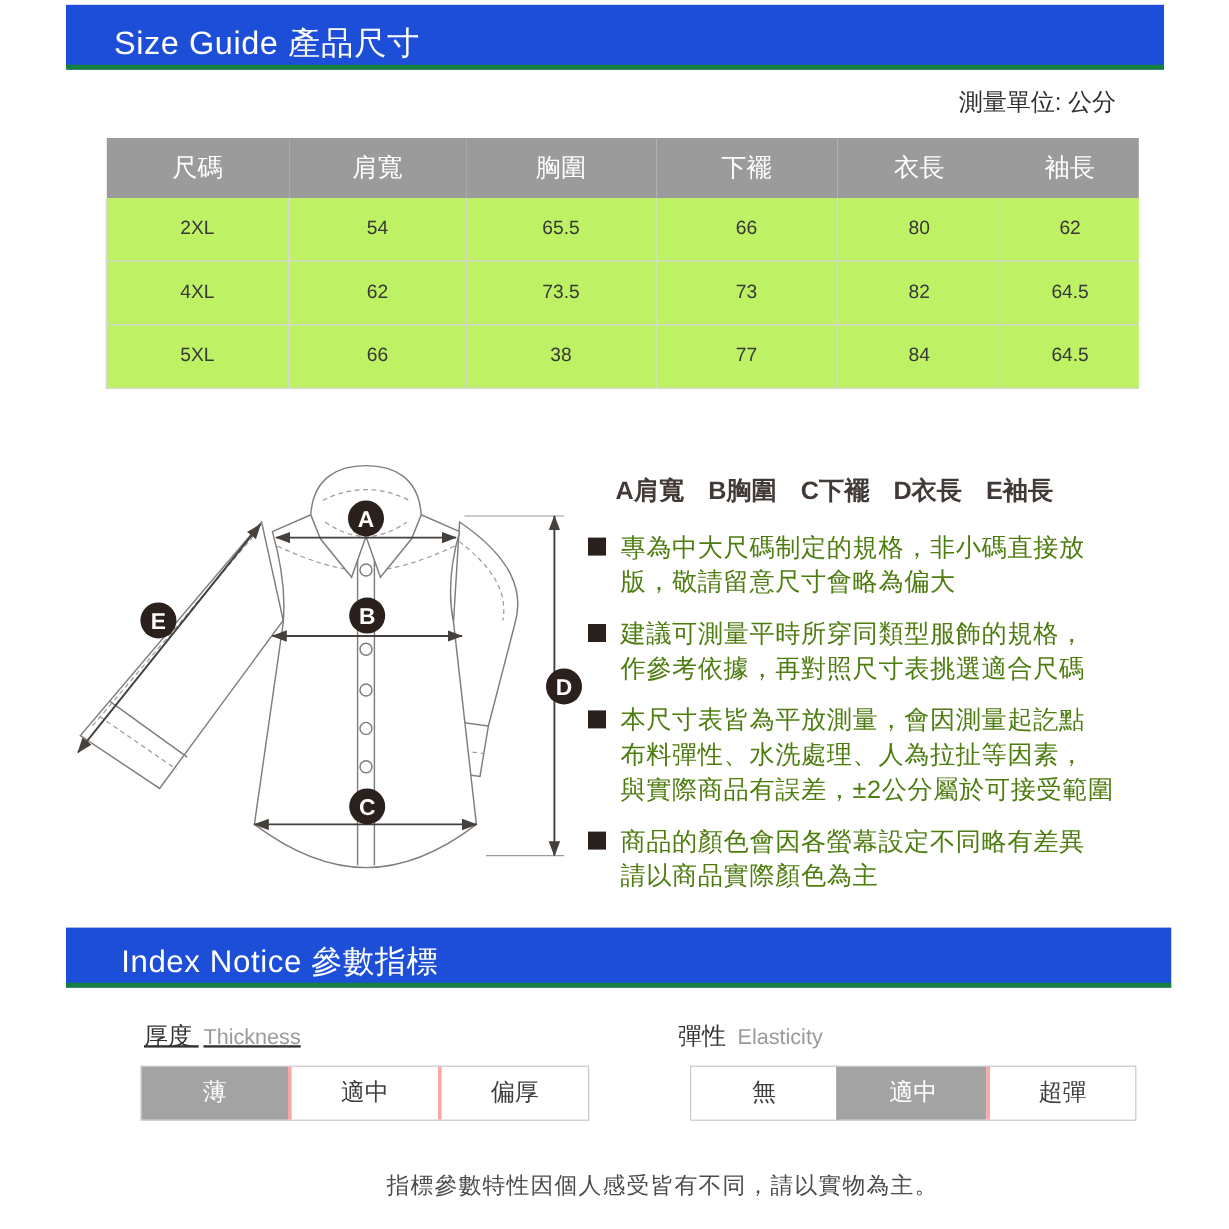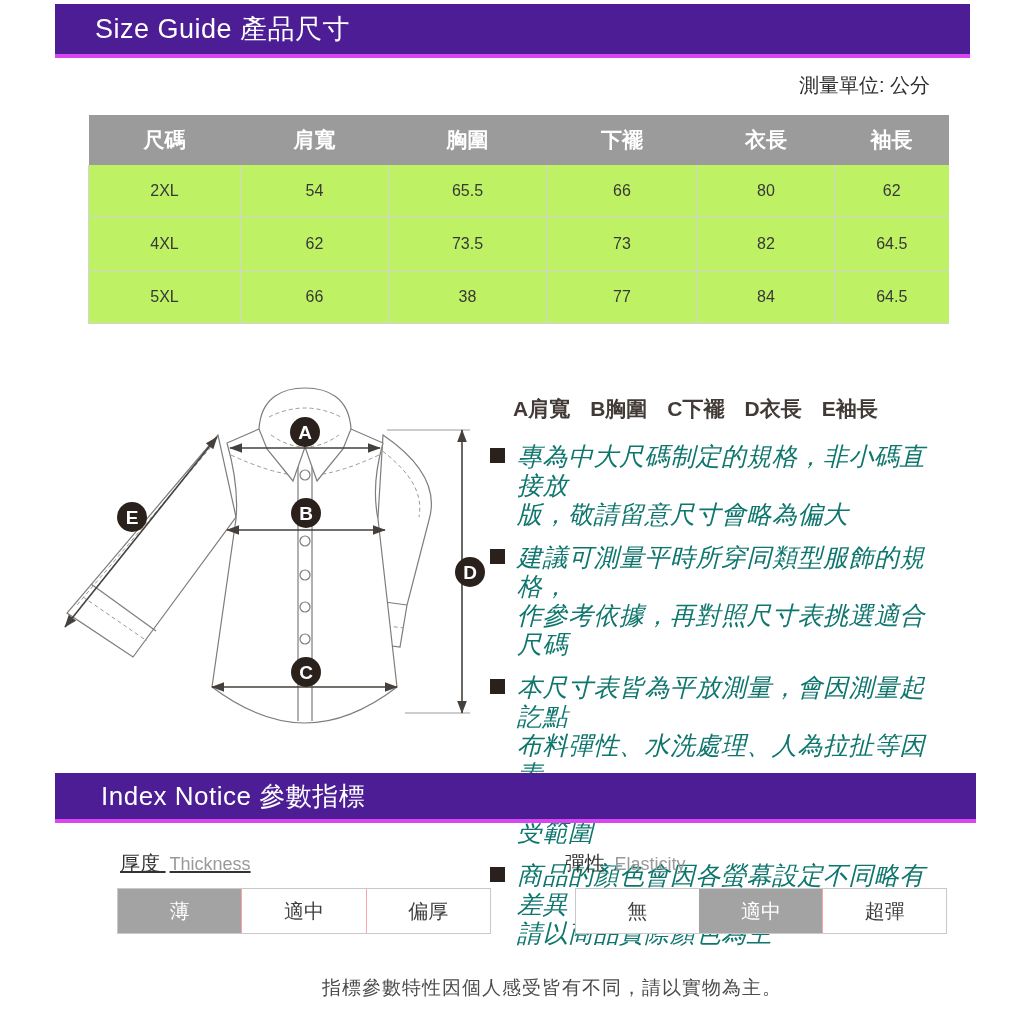--- a/index.html
+++ b/index.html
@@ -1,54 +1,54 @@
 <!DOCTYPE html>
 <html><head>
 <meta charset="utf-8">
 <style>
   html,body{margin:0;padding:0;background:#ffffff;}
   body{width:1024px;height:1024px;position:relative;font-family:"Liberation Sans",sans-serif;
        -webkit-font-smoothing:antialiased;color:#3a3a3a;overflow:hidden;}
 
   
-  .bar{position:absolute;left:55px;width:875px;height:50px;background:#4c1d95;
-       border-bottom:4px solid #d946ef;color:#fff;display:flex;align-items:center;}
+  .bar{position:absolute;left:55px;width:875px;height:50px;background:#1d4ed8;
+       border-bottom:4px solid #15803d;color:#fff;display:flex;align-items:flex-end;}
   .bar-top{top:4px;padding-left:40px;font-size:27px;letter-spacing:.5px;}
   .bar-index{top:773px;height:46px;padding-left:46px;font-size:26px;letter-spacing:.5px;}
 
   .unit-note{position:absolute;top:72px;left:55px;width:875px;text-align:right;
              font-size:20px;color:#2f2f2f;}
 
   
   .size-table{position:absolute;left:88px;top:115px;width:860px;border-collapse:collapse;table-layout:fixed;}
-  .size-table th{background:#9b9b9b;color:#ffffff;font-weight:bold;height:48px;font-size:21px;}
+  .size-table th{background:#9b9b9b;color:#ffffff;font-weight:normal;height:48px;font-size:21px;}
   .size-table td{height:50px;text-align:center;font-size:16px;color:#383838;
                  border-left:1px solid #d4d4d4;border-bottom:1px solid #d4d4d4;background:#bef264;}
 
   
   .diagram{position:absolute;left:55px;top:385px;width:430px;height:370px;}
   .legend{position:absolute;left:513px;top:395px;display:flex;gap:20px;
           font-size:21px;font-weight:bold;color:#423a36;white-space:nowrap;}
 
   
   .notes{position:absolute;left:490px;top:442px;width:460px;list-style:none;margin:0;padding:0;}
   .note{display:flex;gap:12px;margin-bottom:14px;}
   .note-marker{width:15px;height:15px;background:#2b211c;margin-top:6px;flex:0 0 15px;}
-  .note-text{font-size:25px;line-height:29px;color:#0f766e;white-space:pre-line;letter-spacing:.5px;font-style:italic;}
+  .note-text{font-size:21px;line-height:29px;color:#4d7c0f;white-space:pre-line;letter-spacing:.5px;}
 
   
   .idx-label{position:absolute;font-size:20px;color:#333;}
   .idx-label .en{color:#9a9a9a;font-size:18px;margin-left:4px;}
   .lbl-thickness{left:120px;top:850px;text-decoration:underline;}
   .lbl-elasticity{left:565px;top:850px;}
   .opt-table{position:absolute;display:flex;border:1px solid #c9c9c9;background:#fff;}
   .tbl-thickness{left:117px;top:888px;width:372px;}
   .tbl-elasticity{left:575px;top:888px;width:370px;}
   .opt{flex:1;height:44px;line-height:44px;text-align:center;font-size:20px;color:#3f3f3f;
-       border-left:1px solid #fca5a5;}
+       border-left:3px solid #fca5a5;}
   .opt:first-child{border-left:none;}
   .opt.selected{background:#a3a3a3;color:#ffffff;border-color:#a3a3a3;}
 
   .footer-note{position:absolute;left:0;top:975px;width:1024px;text-align:center;
                font-size:19px;color:#4c4c4c;letter-spacing:1px;padding-left:40px;}
 
   
   .shirt-line{fill:#ffffff;stroke:#7d7d7d;stroke-width:1.2;}
   .shirt-open{fill:none;stroke:#7d7d7d;stroke-width:1.2;}
   .stitch{fill:none;stroke:#9a9a9a;stroke-width:1;stroke-dasharray:4 3;}

